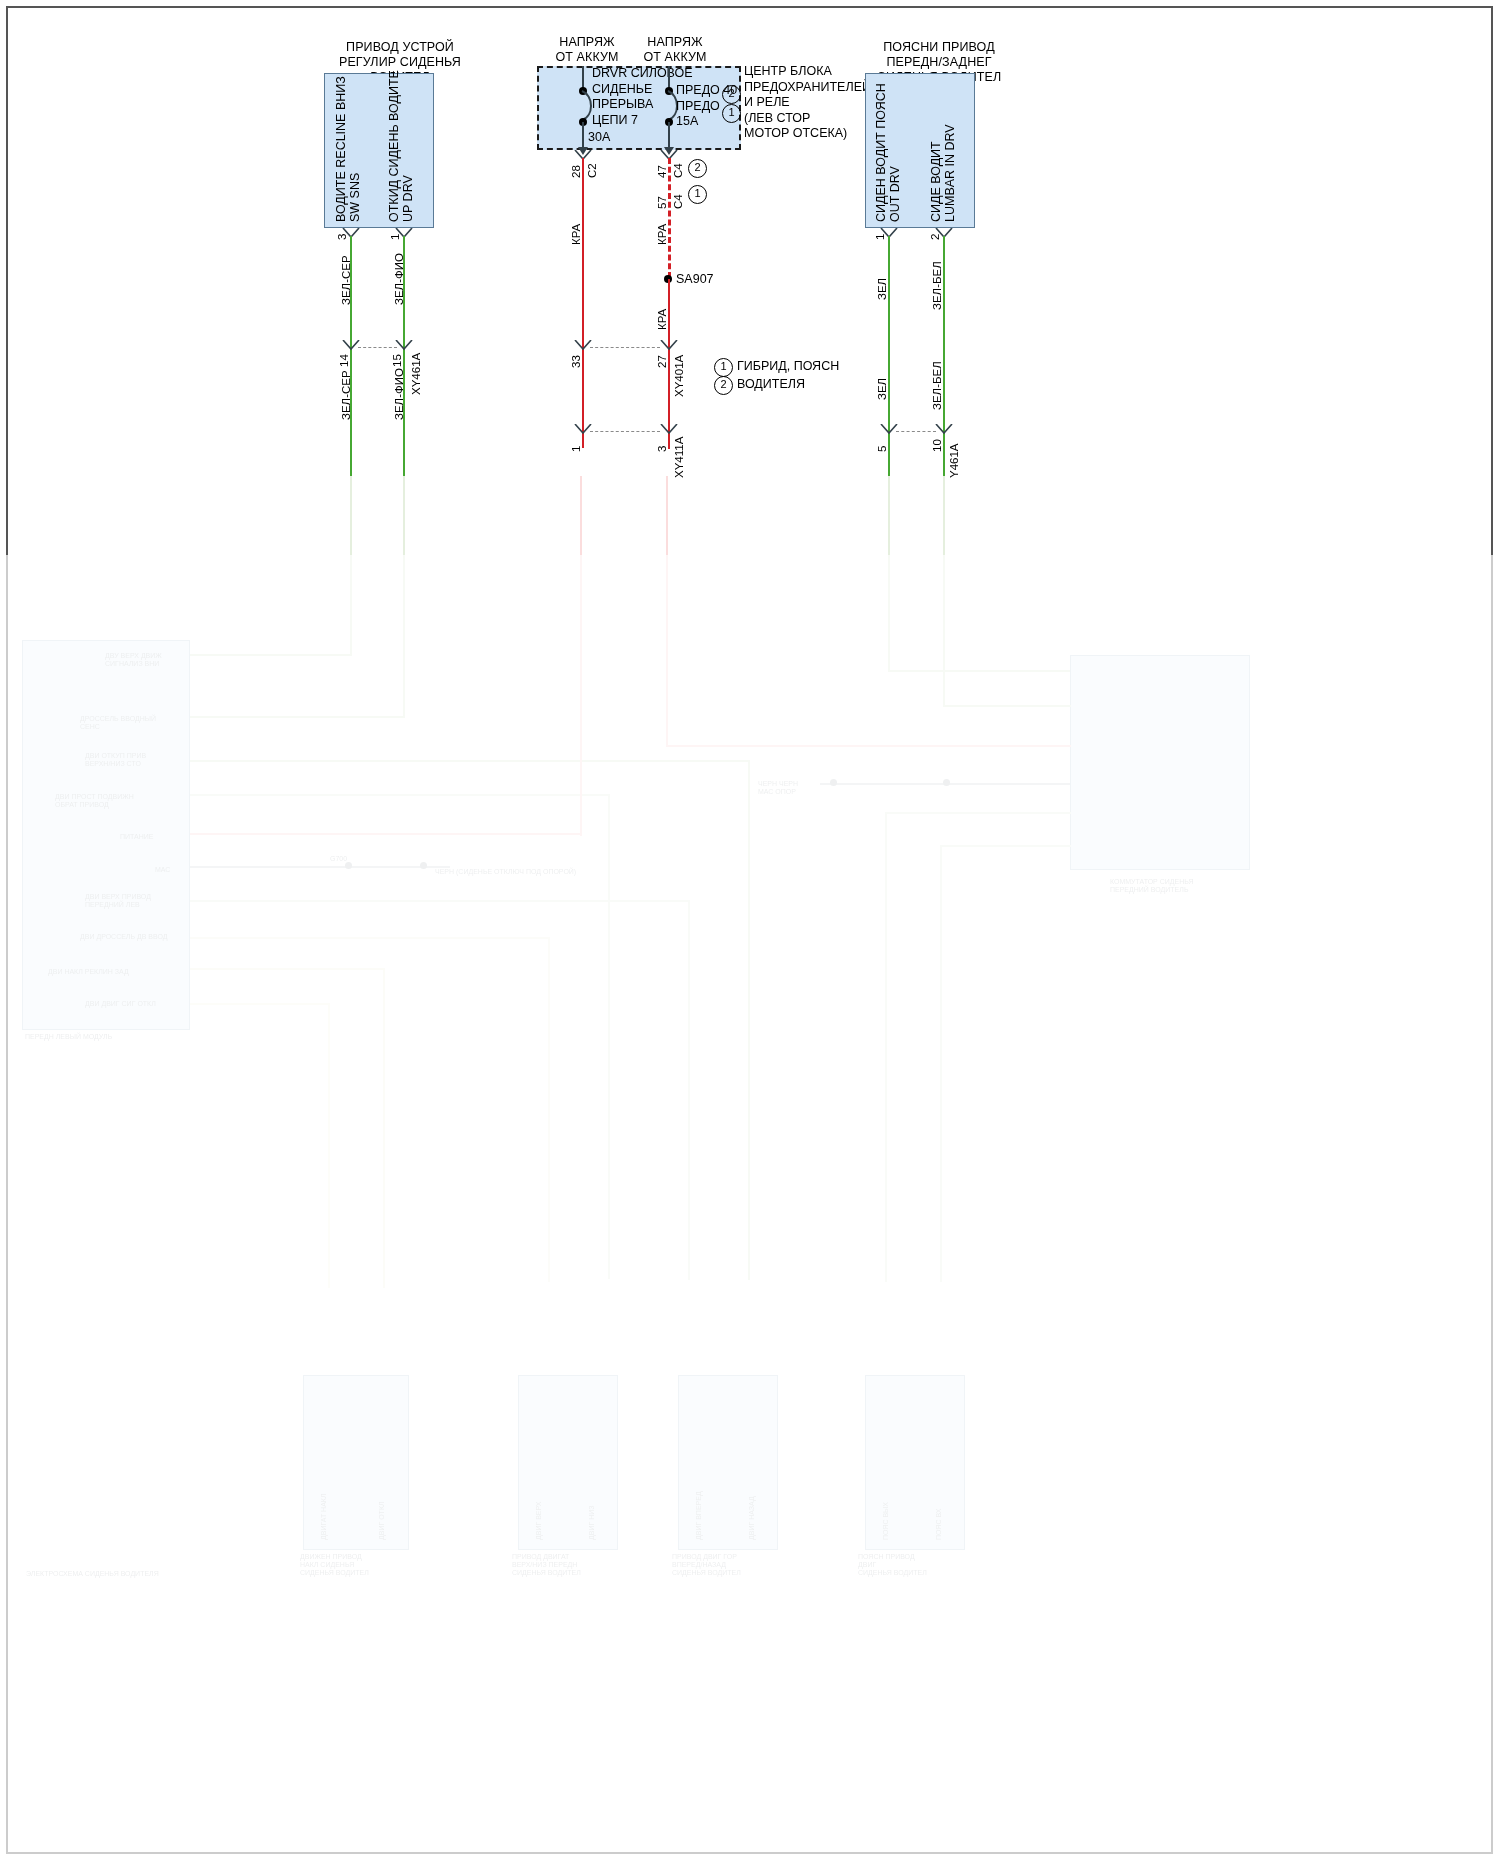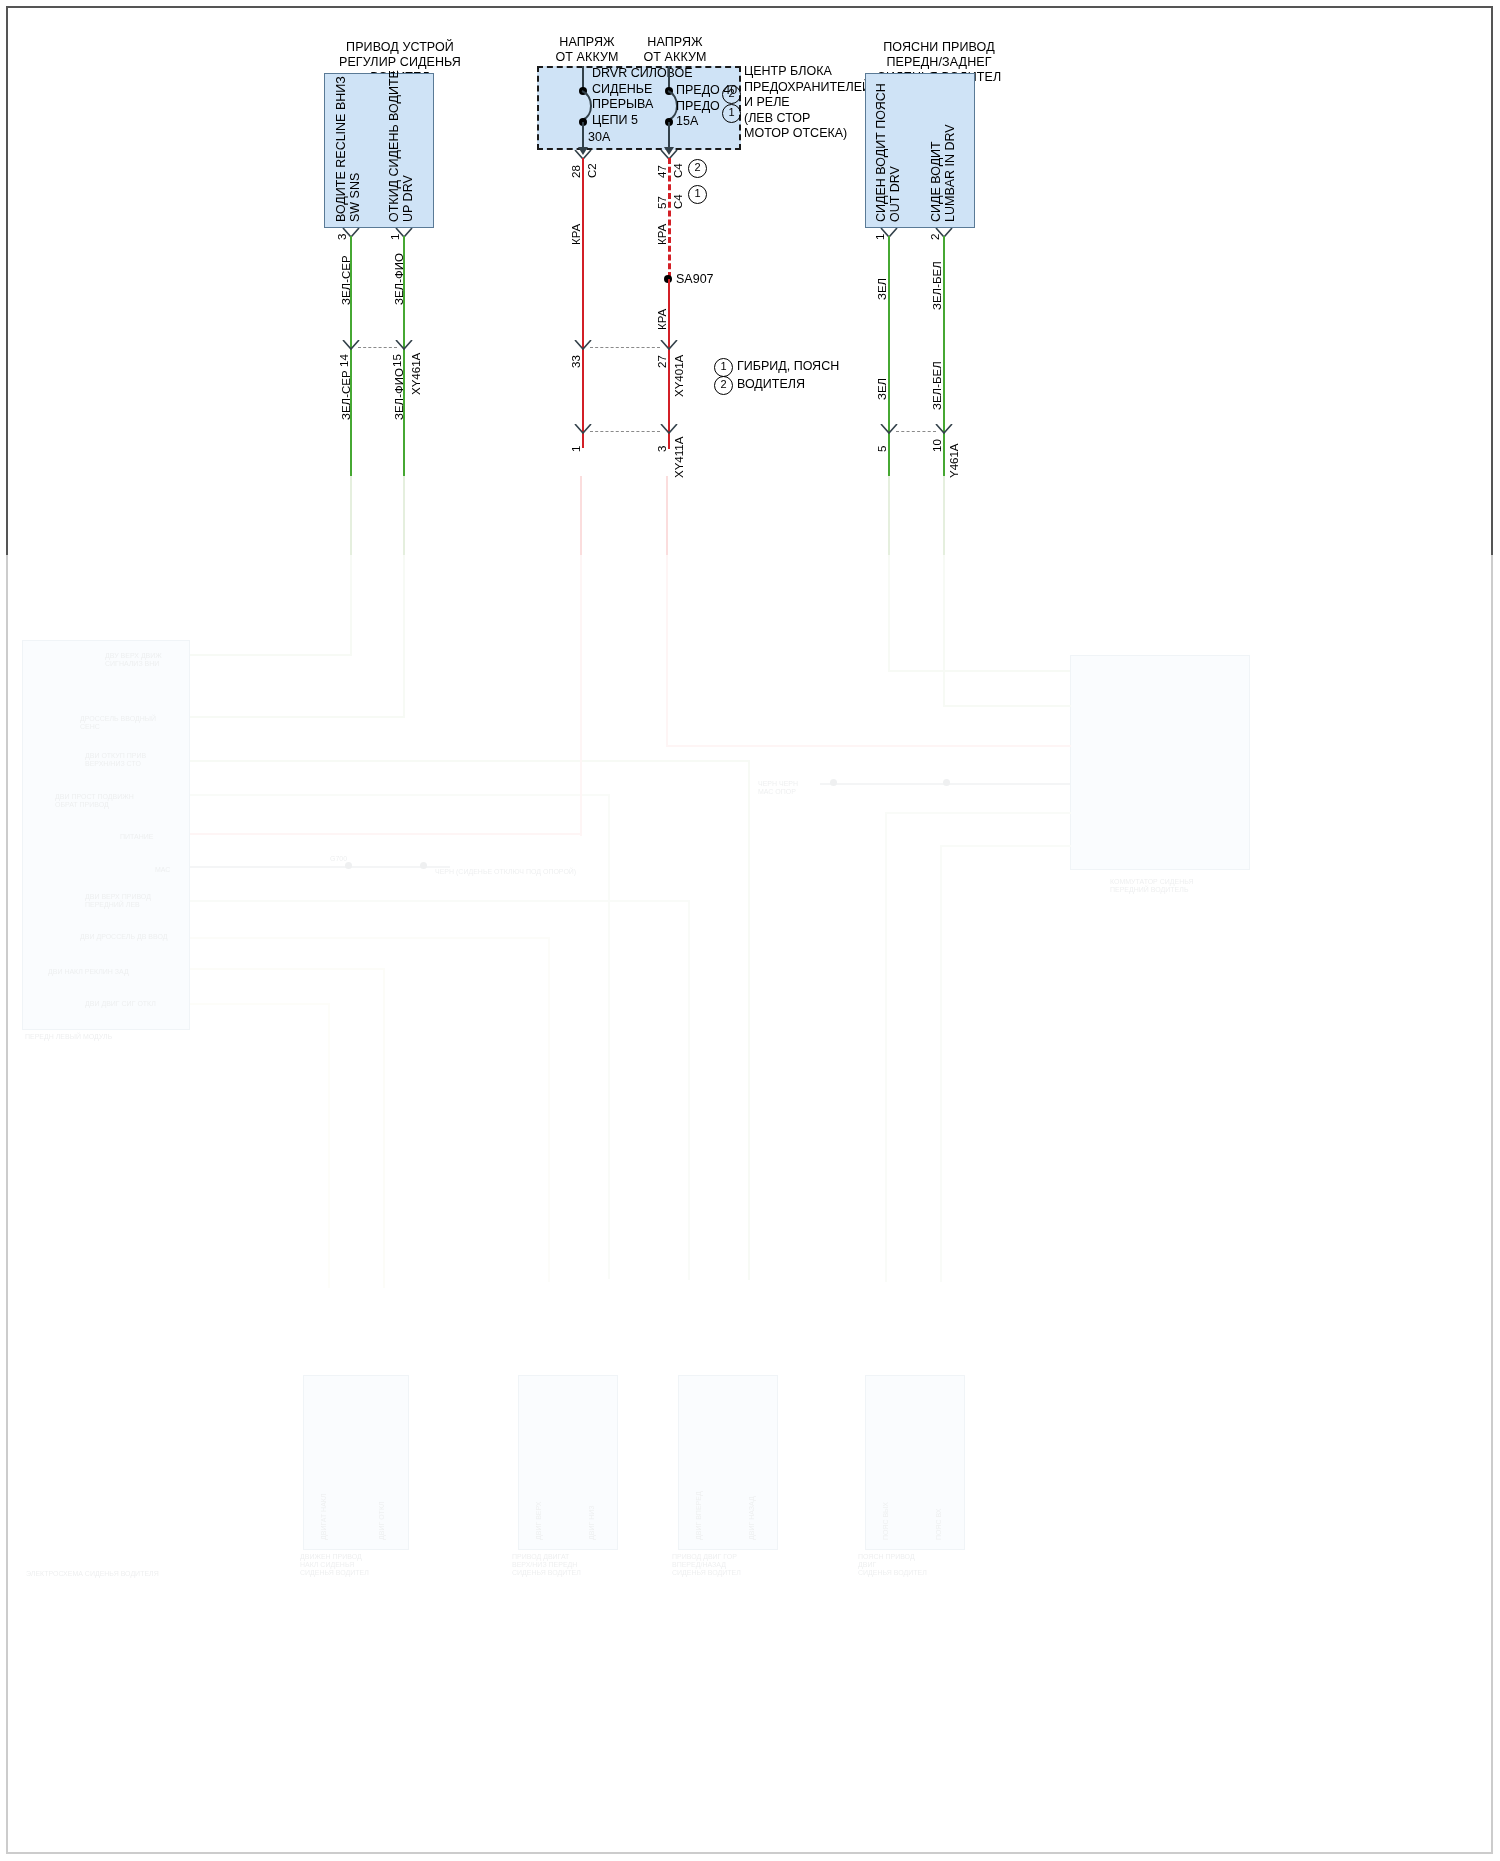--- a/index.html
+++ b/index.html
@@ -218,21 +218,21 @@
   <div class="dot" style="left:579px; top:118px;"></div>
   <div style="position:absolute; left:575px; top:122px;">
     <svg width="16" height="34" viewBox="0 0 16 34">
         <path d="M8,0 L8,26" stroke="#33414a" stroke-width="2" fill="none"></path>
         <path d="M3,25 L8,33 L13,25 Z" fill="#33414a"></path>
       </svg>
   </div>
   <div class="htext" style="left:592px; top:66px;">DRVR СИЛОВОЕ
 СИДЕНЬЕ
 ПРЕРЫВА
-ЦЕПИ 5</div>
+ЦЕПИ 7</div>
   <div class="htext" style="left:588px; top:130px;">30A</div>
 
   <div class="wire wire-blk" style="left:668px; top:66px; height:25px;"></div>
   <div class="dot" style="left:665px; top:87px;"></div>
   <div style="position:absolute; left:664px; top:90px;">
     <svg width="22" height="32" viewBox="0 0 22 32">
         <path d="M4,1 C16,6 16,26 4,30" fill="none" stroke="#33414a" stroke-width="2"></path>
       </svg>
   </div>
   <div class="dot" style="left:665px; top:118px;"></div>

